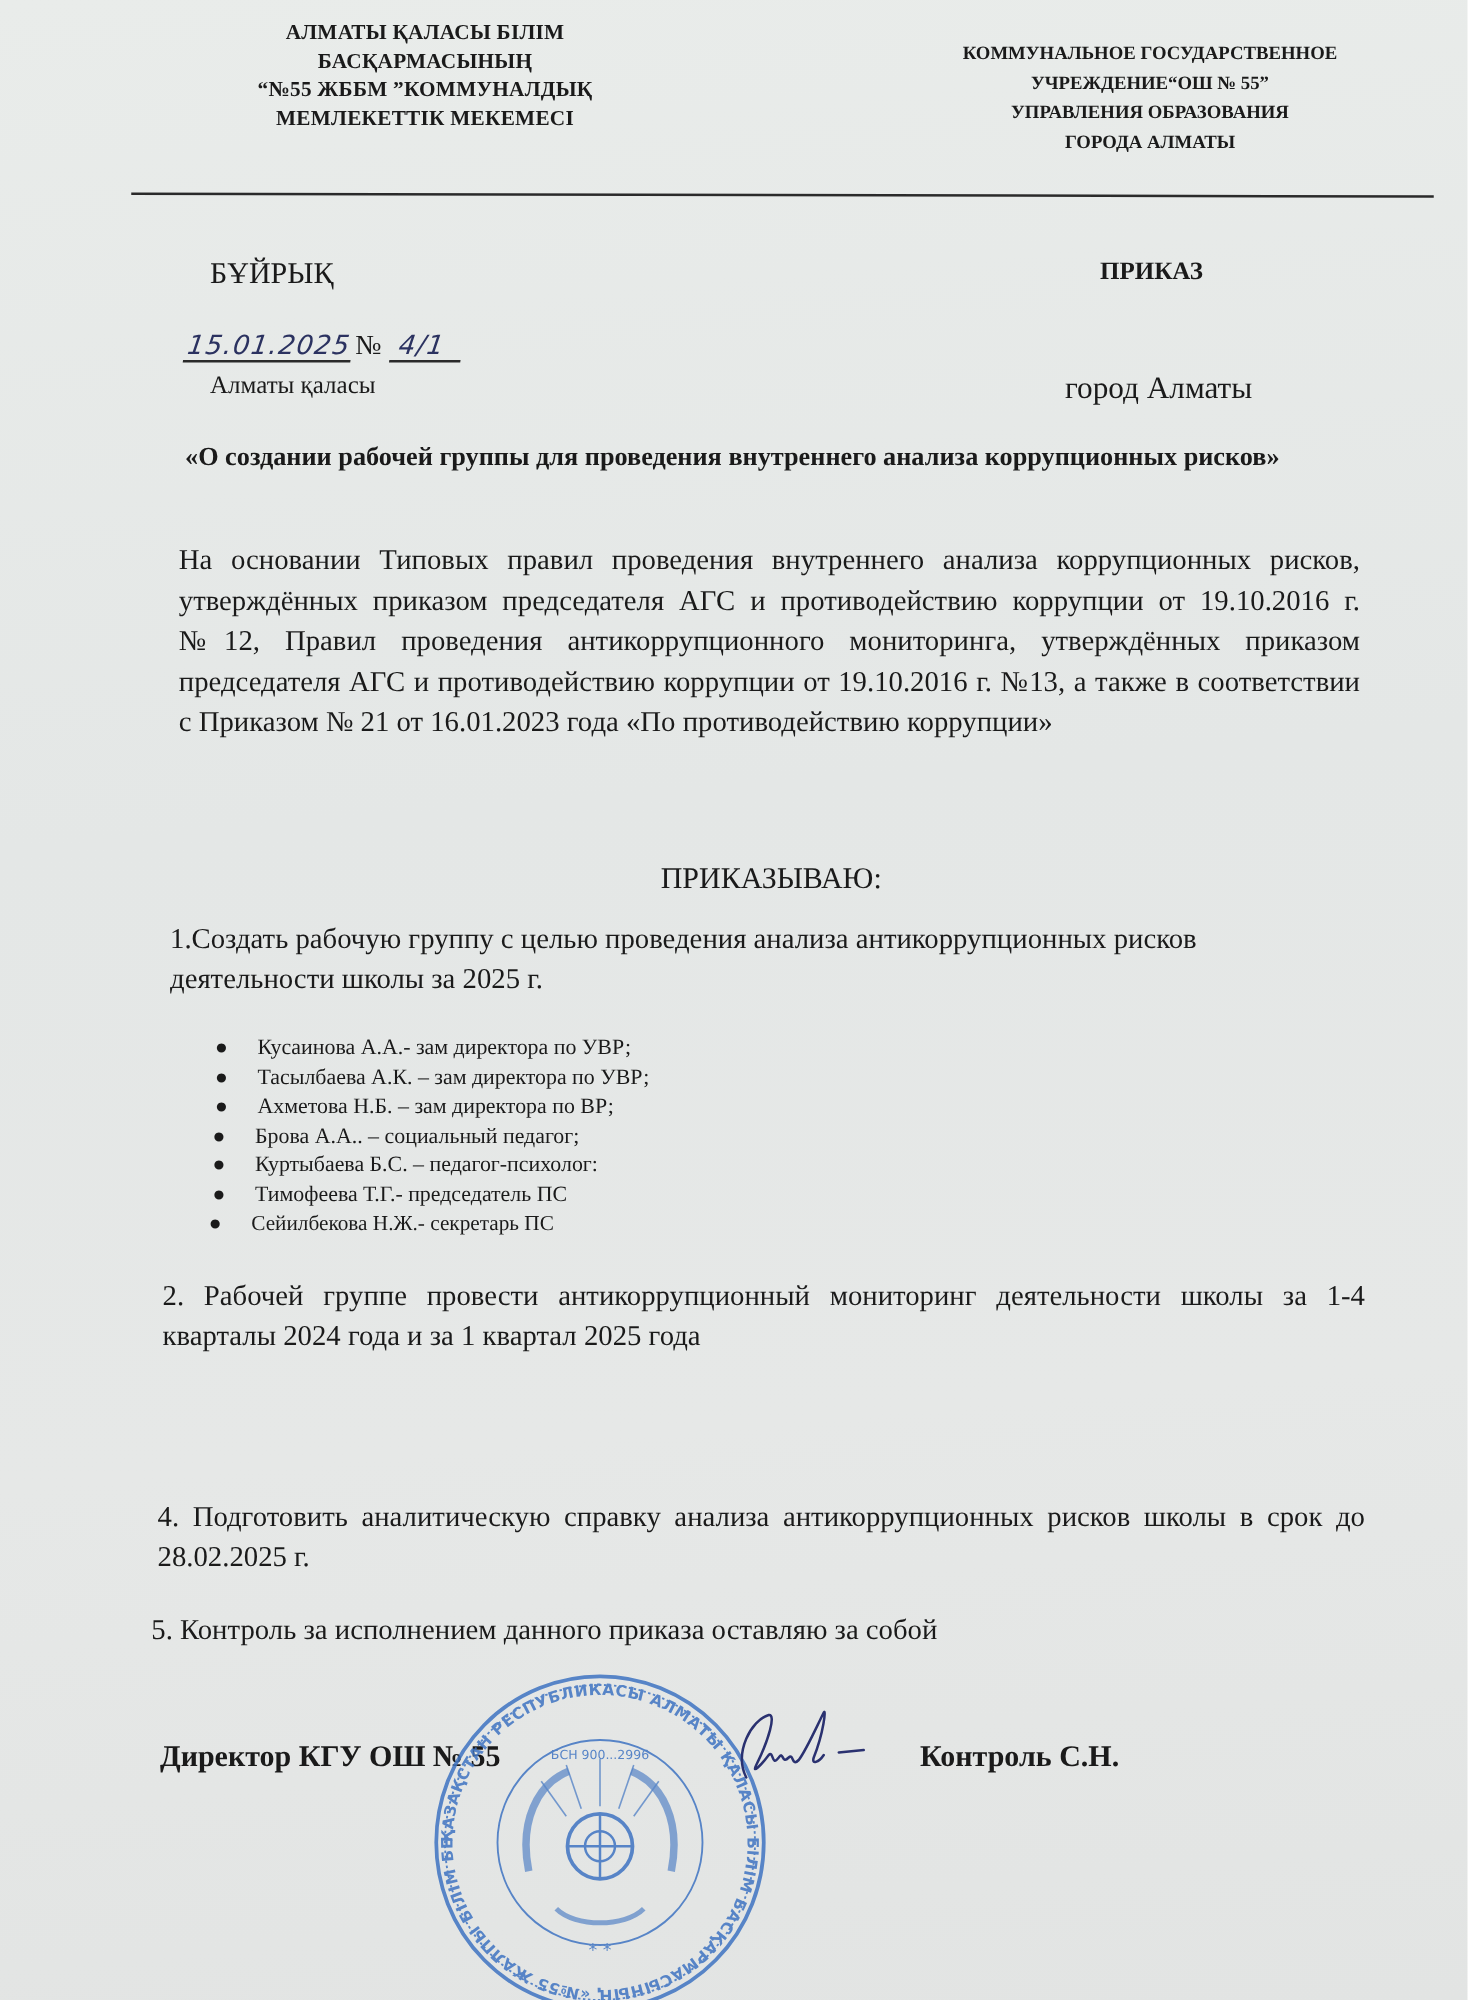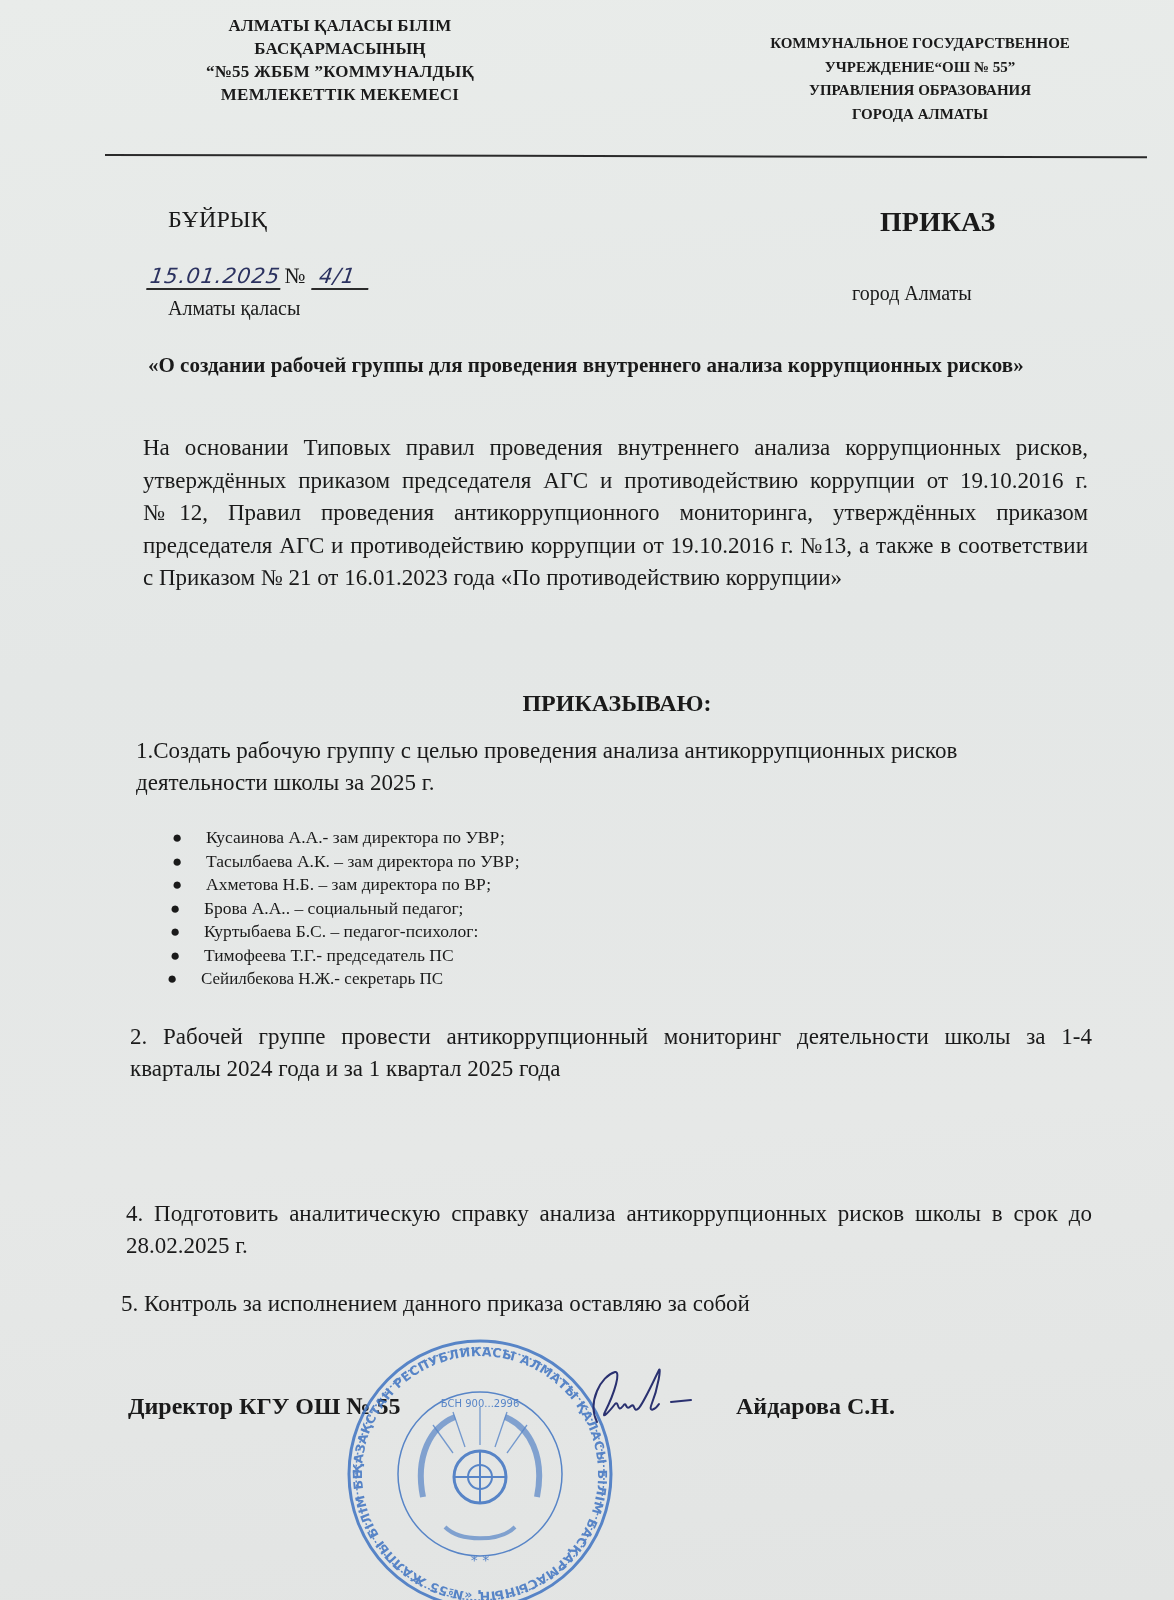--- a/index.html
+++ b/index.html
@@ -49,21 +49,21 @@
       transform-origin: left center;
     }
     .doc-kz {
       position: absolute;
       left: 168px; top: 206px;
       font-weight: normal; font-size: 24px;
     }
     .doc-ru {
       position: absolute;
       left: 880px; top: 206px;
-      font-weight: bold; font-size: 28px;
+      font-weight: bold; font-size: 20px;
     }
     .date-line {
       position: absolute;
       left: 148px; top: 263px;
       font-size: 22px;
       white-space: nowrap;
     }
     .handwritten {
       font-family: "DejaVu Sans", sans-serif;
       font-style: italic;
@@ -76,22 +76,22 @@
       transform: skewX(-8deg);
     }
     .num-sign { font-size: 22px; margin: 0 2px; }
     .place-kz {
       position: absolute;
       left: 168px; top: 297px;
       font-size: 20px;
     }
     .place-ru {
       position: absolute;
-      left: 852px; top: 282px;
-      font-size: 20px;
+      left: 852px; top: 297px;
+      font-size: 25px;
     }
     .title {
       position: absolute;
       left: 148px; top: 350px;
       width: 880px;
       font-weight: bold;
       font-size: 21px;
       line-height: 31px;
     }
     .preamble {
@@ -100,21 +100,21 @@
       width: 945px;
       font-size: 23px;
       line-height: 32.5px;
       text-align: justify;
     }
     .orders {
       position: absolute;
       left: 0; top: 690px;
       width: 1174px;
       text-align: center;
-      font-weight: bold;
+      font-weight: normal;
       font-size: 24px;
       padding-left: 60px;
       box-sizing: border-box;
     }
     .item1 {
       position: absolute;
       left: 136px; top: 735px;
       width: 955px;
       font-size: 23px;
       line-height: 32px;
@@ -226,21 +226,21 @@
     <li><span class="bullet">●</span><span>Куртыбаева Б.С. – педагог-психолог:</span></li>
     <li><span class="bullet">●</span><span>Тимофеева Т.Г.- председатель ПС</span></li>
     <li><span class="bullet">●</span><span>Сейилбекова Н.Ж.- секретарь ПС</span></li>
   </ul>
 
   <div class="item item2">2. Рабочей группе провести антикоррупционный мониторинг деятельности школы за 1-4 кварталы 2024 года и за 1 квартал 2025 года</div>
   <div class="item item4">4. Подготовить аналитическую справку анализа антикоррупционных рисков школы в срок до 28.02.2025 г.</div>
   <div class="item item5">5. Контроль за исполнением данного приказа оставляю за собой</div>
 
   <div class="sign-title">Директор КГУ ОШ № 55</div>
-  <div class="sign-name">Айдарова С.Н.</div>
+  <div class="sign-name">Контроль С.Н.</div>
 
   <svg class="stamp" viewBox="0 0 270 275">
     <defs>
       <path id="stampOuterPath" d="M135,137 m-118,0 a118,118 0 1,1 236,0 a118,118 0 1,1 -236,0"></path>
       <path id="stampInnerPath" d="M135,137 m-95,0 a95,95 0 1,1 190,0 a95,95 0 1,1 -190,0"></path>
     </defs>
     <g fill="none" stroke="#3f74c2">
       <ellipse cx="135" cy="137" rx="131" ry="133" stroke-width="3"></ellipse>
       <ellipse cx="135" cy="137" rx="124" ry="126" stroke-width="1.5" stroke-dasharray="2 2"></ellipse>
       <circle cx="135" cy="137" r="82" stroke-width="1.5"></circle>

